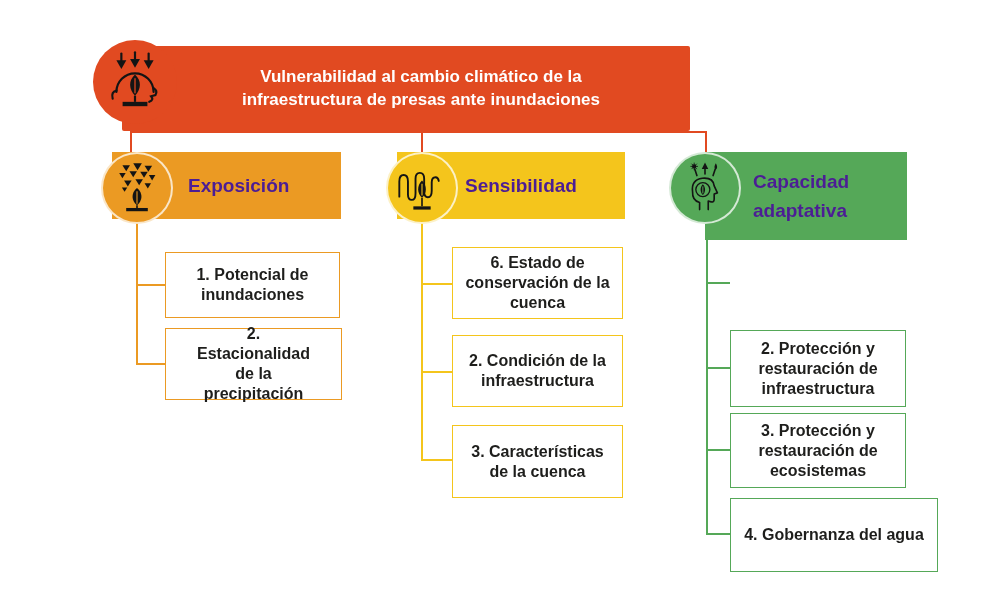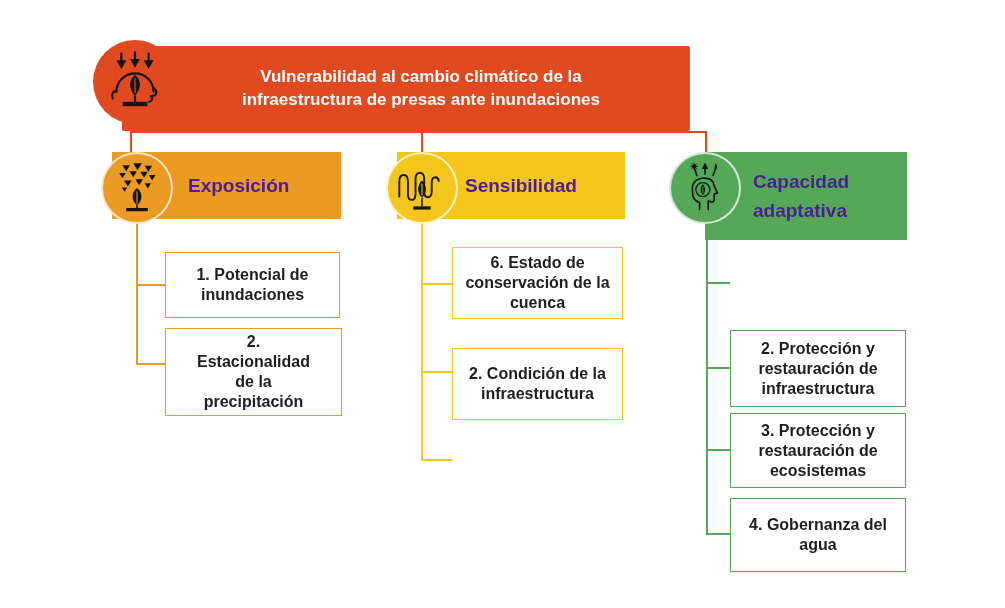--- a/index.html
+++ b/index.html
@@ -128,41 +128,44 @@
       </g>
       <path d="M50,50 C38,60 40,74 50,82 C60,74 62,60 50,50 Z" fill="#141414"></path>
       <line x1="50" y1="56" x2="50" y2="79" stroke="#eb9a23" stroke-width="2"></line>
       <line x1="50" y1="82" x2="50" y2="88" stroke="#141414" stroke-width="3"></line>
       <rect x="30" y="87" width="40" height="6" fill="#141414"></rect>
     </svg>
   </div>
   <div class="node n-exp" style="left:165px;top:252px;width:175px;height:66px;">
     <span>1. Potencial de inundaciones</span>
   </div>
-  <div class="node n-exp" style="left:165px;top:328px;width:177px;height:88px;padding:2px 32px;">
+  <div class="node n-exp" style="left:165px;top:328px;width:177px;height:72px;padding:2px 32px;">
     <span>2. Estacionalidad de la precipitación</span>
   </div>
 
   <div class="branch-bar bar-sen">
     <span>Sensibilidad</span>
   </div>
   <div class="branch-circle circ-sen">
     <svg width="54" height="54" viewBox="0 0 100 100">
       <path d="M8,66 L8,38 Q8,26 16,26 Q24,26 24,38 L24,62 Q24,72 31,72 Q38,72 38,60 L38,33 Q38,22 46,22 Q54,22 54,33 L54,57 Q54,67 61,67 Q68,67 68,55 L68,40 Q68,30 75,30 Q80,30 81,37" stroke="#141414" stroke-width="3.5" fill="none" stroke-linecap="round"></path>
       <path d="M50,36 C40,46 41,60 50,68 C59,60 60,46 50,36 Z" fill="#141414"></path>
       <line x1="50" y1="42" x2="50" y2="64" stroke="#f4c51c" stroke-width="2"></line>
       <line x1="50" y1="68" x2="50" y2="84" stroke="#141414" stroke-width="3"></line>
       <rect x="34" y="84" width="32" height="6" fill="#141414"></rect>
     </svg>
   </div>
   <div class="node n-sen" style="left:452px;top:247px;width:171px;height:72px;">
     <span>6. Estado de conservación de la cuenca</span>
   </div>
-  <div class="node n-sen" style="left:452px;top:348px;width:171px;height:72px;">
+  <div class="node n-sen" style="left:452px;top:335px;width:171px;height:72px;">
     <span>2. Condición de la infraestructura</span>
+  </div>
+  <div class="node n-sen" style="left:452px;top:425px;width:171px;height:73px;">
+    <span>3. Características de la cuenca</span>
   </div>
 
   <div class="branch-bar bar-cap">
     <span style="max-width:120px;">Capacidad adaptativa</span>
   </div>
   <div class="branch-circle circ-cap">
     <svg width="54" height="54" viewBox="0 0 100 100">
       <g stroke="#141414" stroke-width="3" fill="none" stroke-linecap="round" stroke-linejoin="round">
         <path d="M40,90 L40,77 Q26,73 27,57 Q24,35 45,32 Q65,30 67,46 L73,59 L67,61 L67,71 Q67,78 59,75 L56,74 L56,90"></path>
         <circle cx="46" cy="53" r="13" stroke-width="2.5"></circle>
@@ -182,17 +185,17 @@
       <path d="M46,43 C40,49 41,58 46,63 C51,58 52,49 46,43 Z" fill="#141414"></path>
       <line x1="46" y1="47" x2="46" y2="60" stroke="#55a858" stroke-width="1.8"></line>
     </svg>
   </div>
   <div class="node n-cap" style="left:730px;top:330px;width:176px;height:77px;">
     <span>2. Protección y restauración de infraestructura</span>
   </div>
   <div class="node n-cap" style="left:730px;top:413px;width:176px;height:75px;justify-content:center;">
     <span>3. Protección y restauración de ecosistemas</span>
   </div>
-  <div class="node n-cap" style="left:730px;top:498px;width:176px;height:74px;">
+  <div class="node n-cap" style="left:730px;top:498px;width:208px;height:74px;">
     <span>4. Gobernanza del agua</span>
   </div>
 
 </div>
 
 </body></html>

